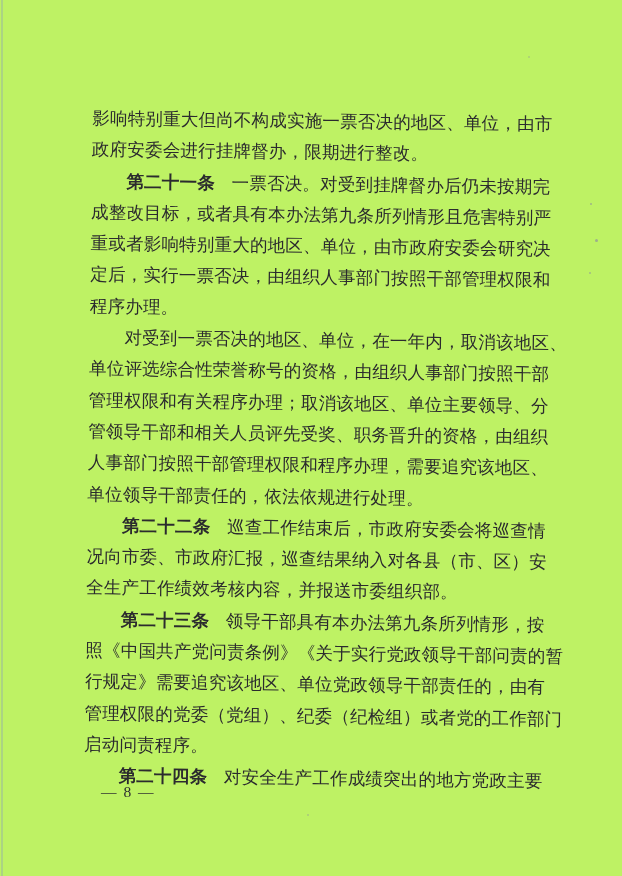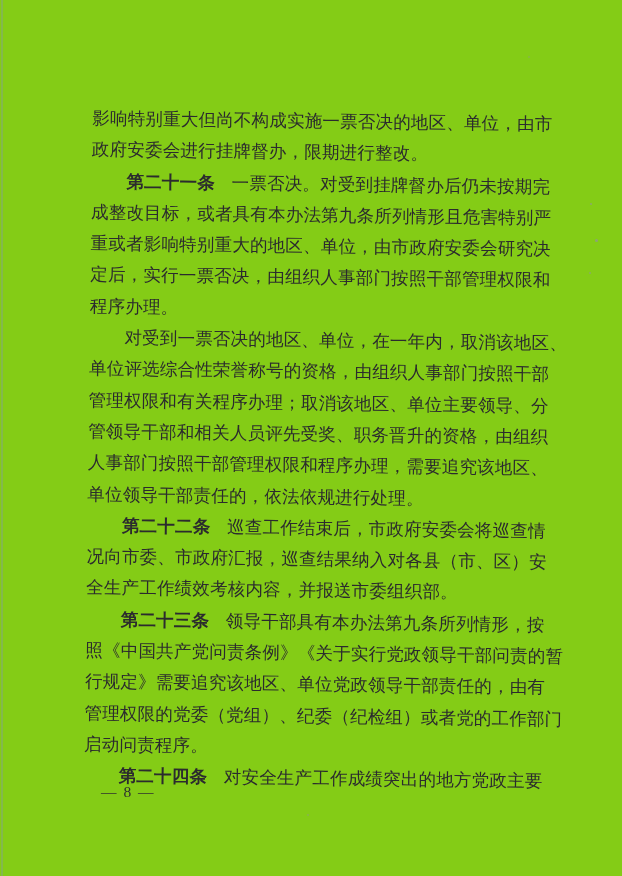--- a/index.html
+++ b/index.html
@@ -1,18 +1,18 @@
 <!DOCTYPE html>
 <html><head>
 <meta charset="utf-8">
 <style>
   html,body{margin:0;padding:0;background:#ffffff;}
   .page{
     position:relative;width:622px;height:876px;overflow:hidden;
-    background:#84cc16;
+    background:#bef264;
     font-family:"Liberation Serif","DejaVu Serif",serif;
     color:#2b2b2e;
   }
   .scan-edge{
     position:absolute;left:1px;top:0;width:2px;height:876px;
     background:rgba(128,142,204,0.30);
   }
   .content{
     position:absolute;left:88px;top:106px;width:462px;
     font-size:17.5px;line-height:31.3px;letter-spacing:0.2px;

